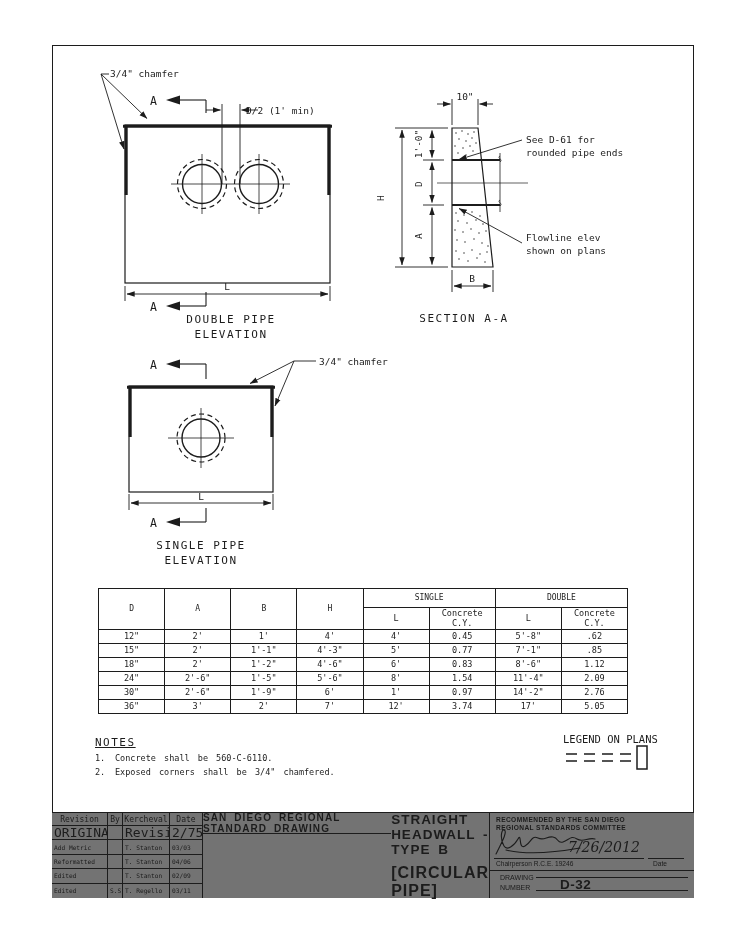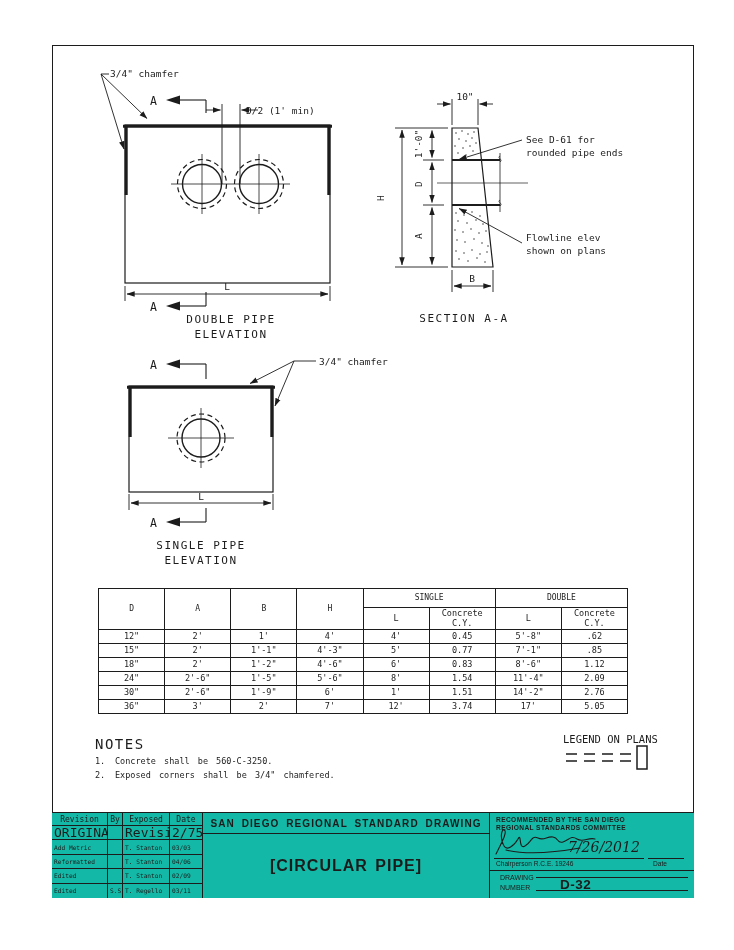--- a/index.html
+++ b/index.html
@@ -26,41 +26,41 @@
     font-weight:normal; padding:0; line-height:1.15;
   }
   .dim-table { border:1.8px solid #1c1c1c; }
   .dim-table tr.group-row th { height:19px; font-size:8px; }
   .dim-table tr.sub-row th { height:22px; }
   .dim-table td { height:14px; }
   .wrap { white-space:pre-line; }
 
   
   .notes { position:absolute; left:95px; top:736px; }
-  .notes-heading { font-size:14px; letter-spacing:1.5px; }
+  .notes-heading { font-size:11px; letter-spacing:1.5px;text-decoration:underline; }
   .note-item { font-size:8.5px; word-spacing:3px; margin-top:4px; display:flex; }
   .note-item:first-of-type { margin-top:14px; }
   .note-num { width:20px; }
 
   
   .title-block {
     position:absolute; left:52px; top:812px; width:642px; height:86px;
-    border-top:1.6px solid #1c1c1c; display:flex; background:#14b8a6;
+    border-top:1.6px solid #1c1c1c; display:flex; background:#737373;
   }
   .rev-table { width:150px; display:grid; grid-template-columns:56px 15px 47px 32px;
     grid-template-rows:13px repeat(5, 1fr); }
   .rev-cell { border-right:1px solid #1c1c1c; border-bottom:1px solid #1c1c1c;
     display:flex; align-items:center; padding-left:2px; overflow:hidden;
     font-size:6.2px; }
   .rev-cell.last-col { border-right:none; }
   .rev-cell.hdr { font-size:8px; justify-content:center; padding-left:0; }
   .rev-cell.row0 { font-size:13px; }
   .rev-cell.bottom { border-bottom:none; }
   .tb-center { width:288px; border-left:1.4px solid #1c1c1c; border-right:1.4px solid #1c1c1c;
-    display:flex; flex-direction:column; font-family:"Liberation Sans", sans-serif; }
+    display:flex; font-family:"Liberation Sans", sans-serif; }
   .agency-band { height:21px; border-bottom:1.4px solid #1c1c1c; display:flex;
     align-items:center; justify-content:center; font-weight:bold; font-size:10px;
     letter-spacing:1.1px; word-spacing:3px; }
   .main-title-area { flex:1; display:flex; flex-direction:column; align-items:center;
     justify-content:center; gap:7px; }
   .main-title-1 { font-weight:bold; font-size:13.5px; letter-spacing:1px; word-spacing:3px; }
   .main-title-2 { font-weight:bold; font-size:16px; letter-spacing:1px; word-spacing:2px; }
   .tb-right { position:relative; width:204px; font-family:"Liberation Sans", sans-serif; }
   .committee-line { position:absolute; left:6px; font-size:6.6px; font-weight:bold;
     letter-spacing:0.4px; }
@@ -360,55 +360,55 @@
           <td>1.54</td>
       <td>11'-4"</td>
           <td>2.09</td>
     </tr>
     <tr>
       <td>30"</td>
           <td>2'-6"</td>
       <td>1'-9"</td>
           <td>6'</td>
       <td>1'</td>
-          <td>1.51</td>
+          <td>0.97</td>
       <td>14'-2"</td>
           <td>2.76</td>
     </tr>
     <tr>
       <td>36"</td>
           <td>3'</td>
       <td>2'</td>
           <td>7'</td>
       <td>12'</td>
           <td>3.74</td>
       <td>17'</td>
           <td>5.05</td>
     </tr>
   </tbody>
     </table>
 
   <div class="notes">
     <div class="notes-heading">NOTES</div>
     <div class="note-item">
       <span class="note-num">1.</span>
-      <span>Concrete shall be 560-C-3250.</span>
+      <span>Concrete shall be 560-C-6110.</span>
     </div>
     <div class="note-item">
       <span class="note-num">2.</span>
       <span>Exposed corners shall be 3/4" chamfered.</span>
     </div>
   </div>
 
   <div class="title-block">
 
     <div class="rev-table">
       <div class="rev-cell hdr">Revision</div>
       <div class="rev-cell hdr">By</div>
-      <div class="rev-cell hdr">Exposed</div>
+      <div class="rev-cell hdr">Kercheval</div>
       <div class="rev-cell hdr last-col">Date</div>
 
       <div class="rev-cell row0">ORIGINAL</div>
       <div class="rev-cell row0"></div>
       <div class="rev-cell row0">Revision</div>
       <div class="rev-cell row0 last-col">2/75</div>
 
       <div class="rev-cell">Add Metric</div>
       <div class="rev-cell"></div>
       <div class="rev-cell">T. Stanton</div>
@@ -426,20 +426,21 @@
 
       <div class="rev-cell bottom">Edited</div>
       <div class="rev-cell bottom">S.S.</div>
       <div class="rev-cell bottom">T. Regello</div>
       <div class="rev-cell bottom last-col">03/11</div>
     </div>
 
     <div class="tb-center">
       <div class="agency-band">SAN DIEGO REGIONAL STANDARD DRAWING</div>
       <div class="main-title-area">
+        <div class="main-title-1">STRAIGHT HEADWALL - TYPE B</div>
         <div class="main-title-2">[CIRCULAR PIPE]</div>
       </div>
     </div>
 
     <div class="tb-right">
       <div class="committee-line" style="top:3px">RECOMMENDED BY THE SAN DIEGO</div>
       <div class="committee-line" style="top:11px">REGIONAL STANDARDS COMMITTEE</div>
       <svg class="sig-svg" width="150" height="32" viewBox="0 0 150 32">
         <g stroke="#1c1c1c" fill="none" stroke-width="1.1" stroke-linecap="round">
           <path d="M4,28 C10,16 16,5 12,4 C9,3 8,14 12,20 C15,25 22,20 26,13 C30,6 26,24 33,20 C40,16 39,9 46,12 C52,15 55,10 61,11 C67,12 65,18 71,16 C77,14 79,9 85,13 C91,17 96,11 103,13"></path>

